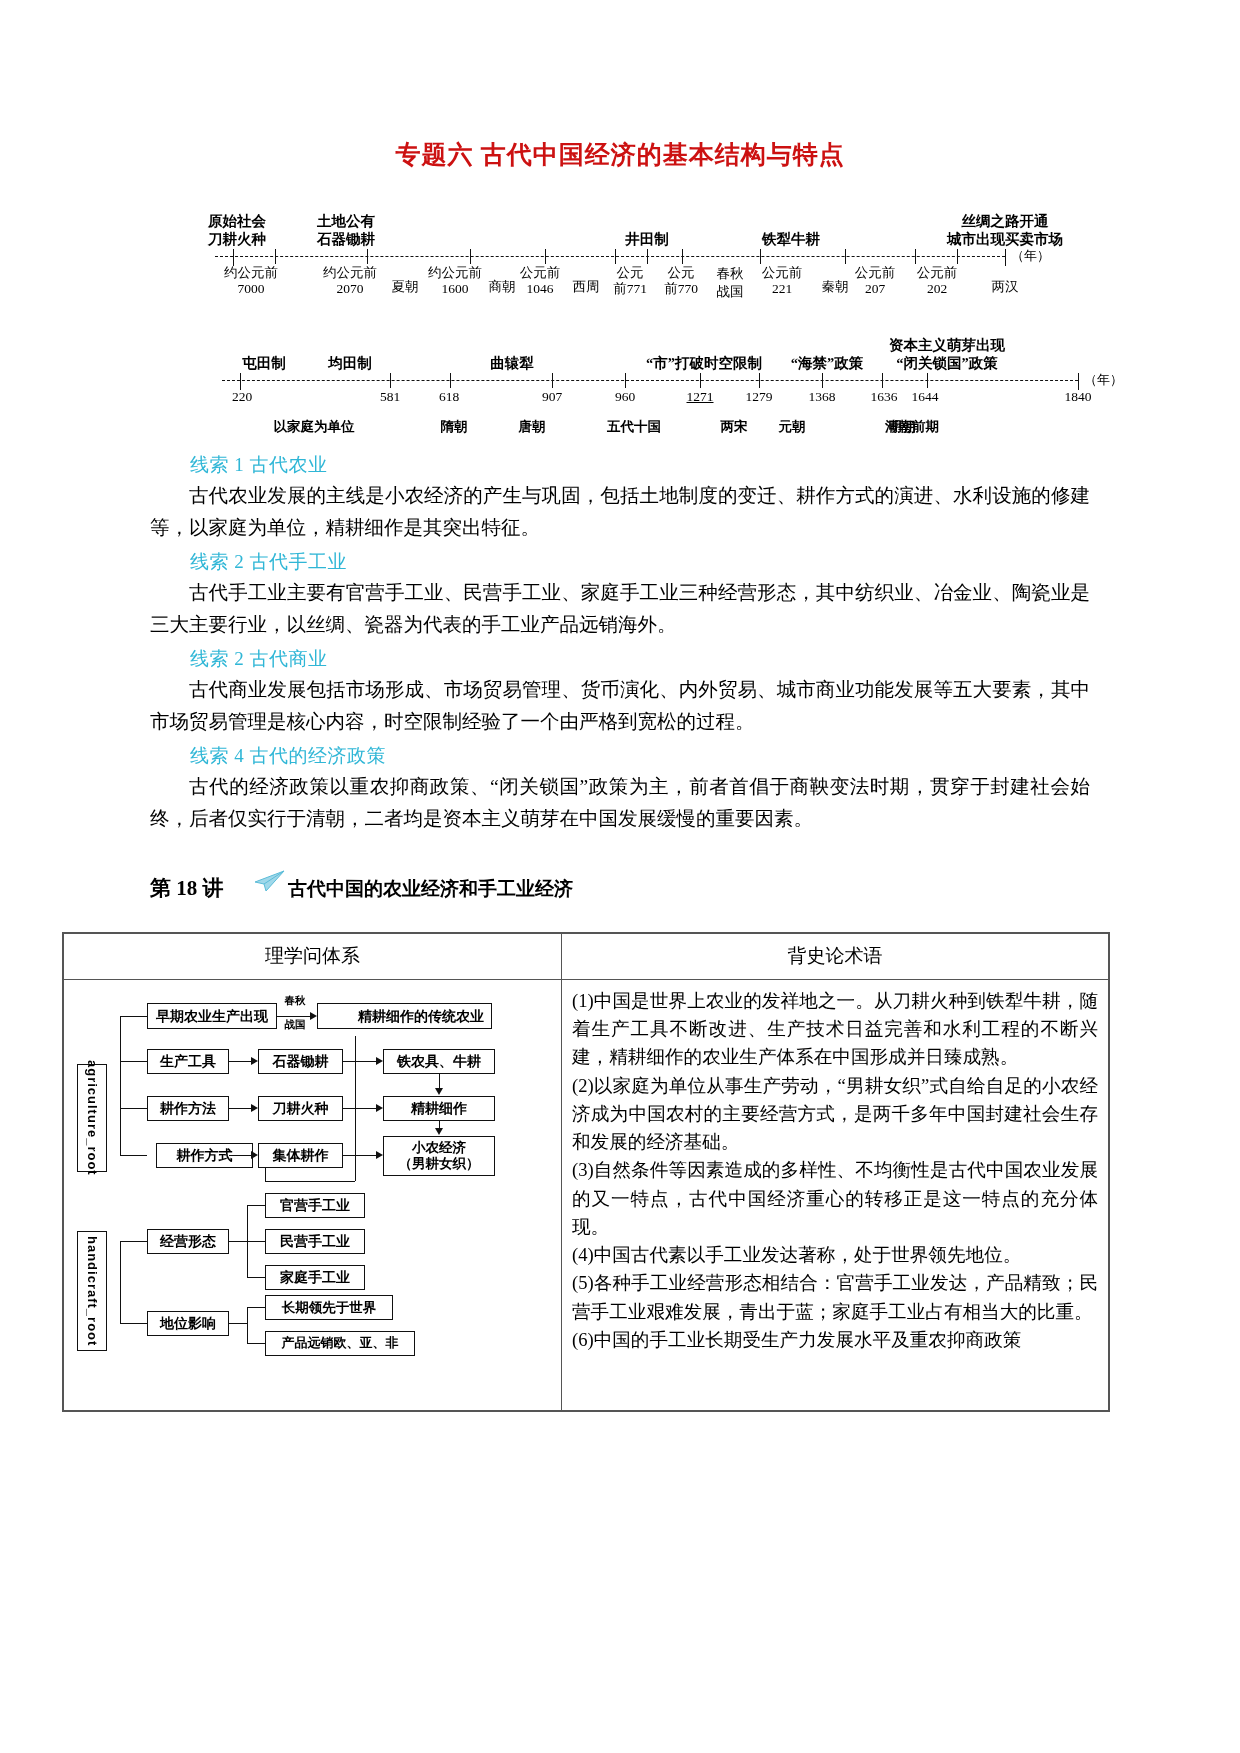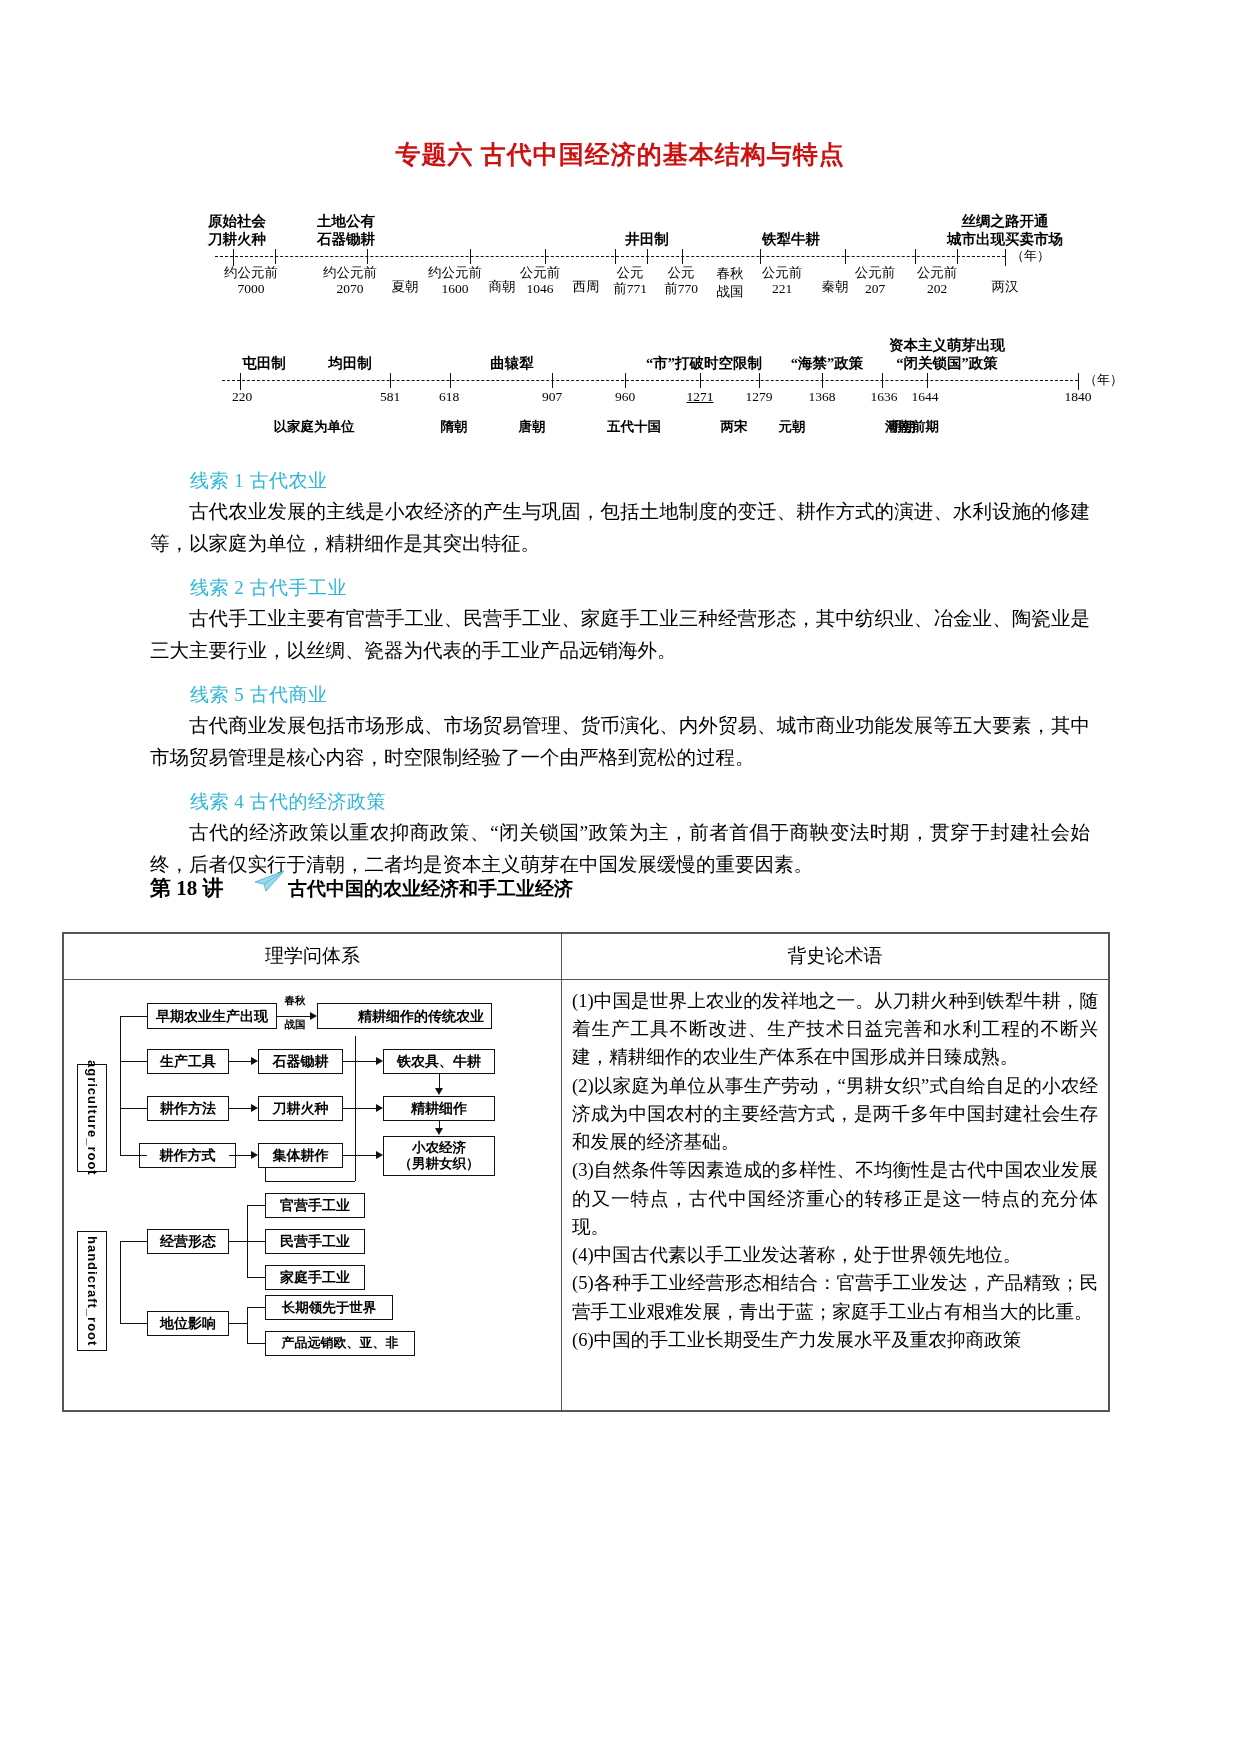--- a/index.html
+++ b/index.html
@@ -75,21 +75,21 @@
     font-family:"Liberation Serif","DejaVu Serif",serif;
     white-space:nowrap;
   }
 
   
   .clue-area{ position:absolute; left:150px; top:452px; width:940px; }
   .clue-head{
     color:#2fb6d6;
     font-size:19px;
     font-family:"Liberation Serif","DejaVu Serif",serif;
-    margin:16px 0 2px 40px;
+    margin:0 0 2px 40px;
     letter-spacing:0.5px;
   }
   .clue-body{
     font-size:19.5px;
     line-height:1.62;
     text-align:justify;
     text-indent:2em;
     margin:0 0 6px 0;
     font-family:"Liberation Serif","DejaVu Serif",serif;
   }
@@ -276,21 +276,21 @@
         <div class="dyn dyn-bold" style="left: 902px; top: 88px;">明朝</div>
         <div class="dyn dyn-bold" style="left: 912px; top: 88px; font-family: Liberation Serif, serif;">清朝前期</div>
       </div>
   </div>
 
   <div class="clue-area" id="clue-area">
       <div class="clue-head">线索 1  古代农业</div>
       <div class="clue-body">古代农业发展的主线是小农经济的产生与巩固，包括土地制度的变迁、耕作方式的演进、水利设施的修建等，以家庭为单位，精耕细作是其突出特征。</div>
       <div class="clue-head">线索 2  古代手工业</div>
       <div class="clue-body">古代手工业主要有官营手工业、民营手工业、家庭手工业三种经营形态，其中纺织业、冶金业、陶瓷业是三大主要行业，以丝绸、瓷器为代表的手工业产品远销海外。</div>
-      <div class="clue-head">线索 5  古代商业</div>
+      <div class="clue-head">线索 2  古代商业</div>
       <div class="clue-body">古代商业发展包括市场形成、市场贸易管理、货币演化、内外贸易、城市商业功能发展等五大要素，其中市场贸易管理是核心内容，时空限制经验了一个由严格到宽松的过程。</div>
       <div class="clue-head">线索 4  古代的经济政策</div>
       <div class="clue-body">古代的经济政策以重农抑商政策、“闭关锁国”政策为主，前者首倡于商鞅变法时期，贯穿于封建社会始终，后者仅实行于清朝，二者均是资本主义萌芽在中国发展缓慢的重要因素。</div>
     </div>
 
   <div class="lecture">
     <span class="num">第 18 讲</span>
     <span class="planeicon">
       <svg width="32" height="22" viewBox="0 0 32 22">
         <polygon points="1,12 30,1 12,21 10,14" fill="#9fd8ea" stroke="#5bbcd8" stroke-width="1"></polygon>
@@ -312,21 +312,21 @@
           <div class="diagram" id="diagram">
                 <div class="nodebox vert" style="left:12px; top:83px; width:30px; height:108px;font-size:13px;">agriculture_root</div>
                 <div class="nodebox" style="left:82px; top:22px; width:130px; height:26px;font-size:14px;">早期农业生产出现</div>
                 <div class="nodebox" style="left:252px; top:22px; width:175px; height:26px;font-size:14px;padding-left:36px;">精耕细作的传统农业</div>
                 <div class="nodebox" style="left:82px; top:68px; width:82px; height:25px;font-size:14px;">生产工具</div>
                 <div class="nodebox" style="left:193px; top:68px; width:85px; height:25px;font-size:14px;">石器锄耕</div>
                 <div class="nodebox" style="left:318px; top:68px; width:112px; height:25px;font-size:14px;">铁农具、牛耕</div>
                 <div class="nodebox" style="left:82px; top:115px; width:82px; height:25px;font-size:14px;">耕作方法</div>
                 <div class="nodebox" style="left:193px; top:115px; width:85px; height:25px;font-size:14px;">刀耕火种</div>
                 <div class="nodebox" style="left:318px; top:115px; width:112px; height:25px;font-size:14px;">精耕细作</div>
-                <div class="nodebox" style="left:74px; top:162px; width:97px; height:25px;font-size:14px;text-align:right;">耕作方式</div>
+                <div class="nodebox" style="left:91px; top:162px; width:97px; height:25px;font-size:14px;text-align:right;">耕作方式</div>
                 <div class="nodebox" style="left:193px; top:162px; width:85px; height:25px;font-size:14px;">集体耕作</div>
                 <div class="nodebox" style="left:318px; top:155px; width:112px; height:40px;font-size:13.5px;">小农经济<br>（男耕女织）</div>
                 <div class="ln v" style="left:55px; top:35px; height:140px;"></div>
                 <div class="ln h" style="left:55px; top:35px; width:27px;"></div>
                 <div class="ln h" style="left:55px; top:80px; width:27px;"></div>
                 <div class="ln h" style="left:55px; top:127px; width:27px;"></div>
                 <div class="ln h" style="left:55px; top:174px; width:27px;"></div>
                 <div class="ln h" style="left:212px; top:35px; width:33px;"></div>
                 <div class="arrowR" style="left:245px; top:31px;"></div>
                 <div class="arrowlbl" style="left:208px; top:14px; width:44px;">春秋</div>

